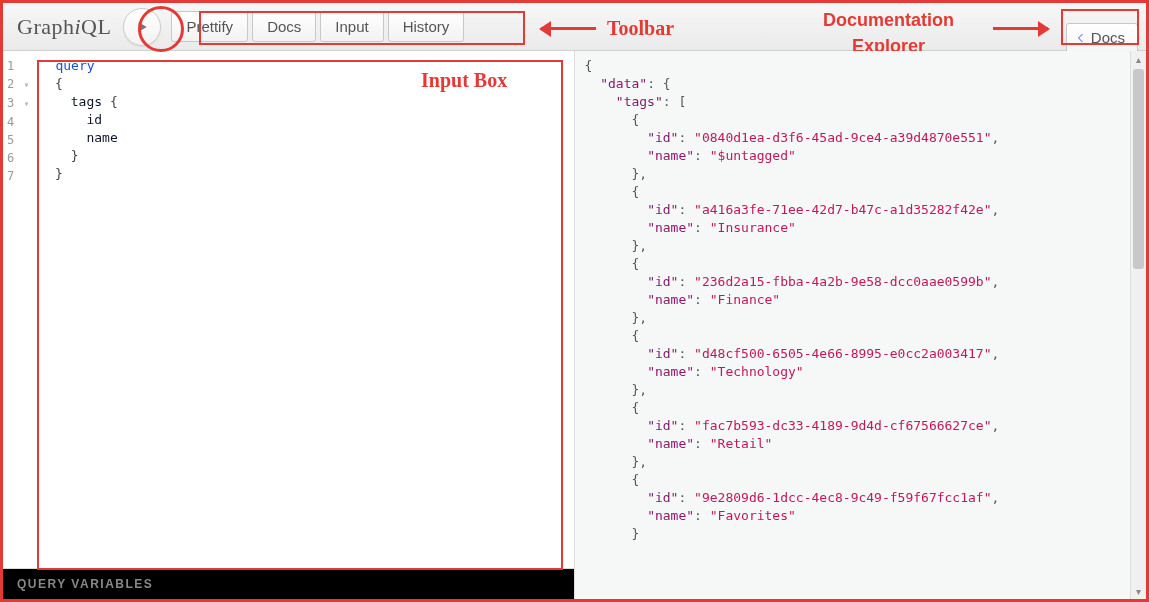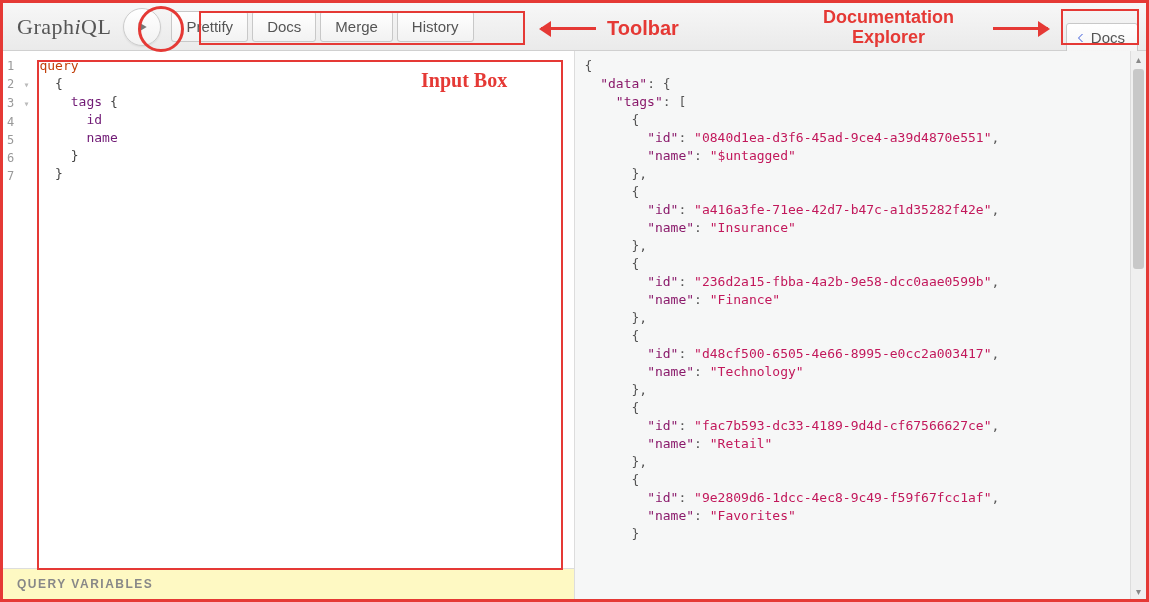--- a/index.html
+++ b/index.html
@@ -125,29 +125,29 @@
     user-select:none;
     line-height:18px;
     font-size:12px;
   }
   .gutter .fold { color:#bbb; font-size:10px; display:inline-block; width:8px; }
   .code {
     padding:6px 8px 0 4px;
     line-height:18px;
     white-space:pre;
   }
-  .kw{color:#c2410c;} .fld{color:#701a75;} .pln{color:#444;}
+  .kw{color:#1d4ed8;margin-left:16px;} .fld{color:#0f172a;} .pln{color:#444;}
   .query-vars {
     border-top:1px solid #ddd;
     padding:8px 14px;
     font-size:12px;
     font-weight:700;
     letter-spacing:1.5px;
     color:#888;
-    background:#fef9c3;
+    background:#000000;
     cursor:pointer;
   }
   .right {
     width:50%;
     background:#f6f7f7;
     position:relative;
     overflow:auto;
   }
   .result {
     font-family:Consolas,Monaco,monospace;
@@ -179,38 +179,38 @@
 
   <button class="run-btn">
     <svg viewBox="0 0 24 24">
         <path d="M7 5v14l12-7z" fill="#777"></path>
       </svg>
   </button>
 
   <div class="btn-group">
     <button class="tool-btn">Prettify</button>
     <button class="tool-btn">Docs</button>
-    <button class="tool-btn">Merge</button>
+    <button class="tool-btn">Input</button>
     <button class="tool-btn">History</button>
   </div>
 
   <button class="docs-btn">
     <svg viewBox="0 0 24 24">
         <polyline points="15 4 7 12 15 20"></polyline>
       </svg>
     <span>Docs</span>
   </button>
 </div>
 
 <div class="annot-circle" style="left:135px;top:3px;width:46px;height:46px;"></div>
 <div class="annot-box" style="left:196px;top:8px;width:326px;height:34px;"></div>
 <div class="annot-arrow-left" style="left:538px;top:24px;width:55px;"></div>
-<div class="annotation-label" style="left:604px;top:14px;font-size:20px;">Toolbar</div>
-
-<div class="annotation-label" style="left:820px;top:4px;font-size:18px;text-align:center;white-space:pre;line-height:20px;">Documentation
+<div class="annotation-label" style="left:604px;top:14px;font-size:20px;font-family:Liberation Serif, serif;">Toolbar</div>
+
+<div class="annotation-label" style="left:820px;top:4px;font-size:18px;text-align:center;white-space:pre;line-height:26px;">Documentation
 Explorer</div>
 <div class="annot-arrow-right" style="left:990px;top:24px;width:55px;"></div>
 <div class="annot-box" style="left:1058px;top:6px;width:78px;height:36px;"></div>
 
 <div class="annot-box" style="left:34px;top:57px;width:526px;height:510px;"></div>
 <div class="annotation-label" style="left:418px;top:66px;font-size:20px;font-weight:700;font-family:Liberation Serif, serif;">Input Box</div>
 
 <div class="annot-box" style="left:572px;top:57px;width:554px;height:536px;"></div>
 <div class="annotation-label" style="left:980px;top:66px;font-size:20px;font-weight:700;">Output Box</div>
 

